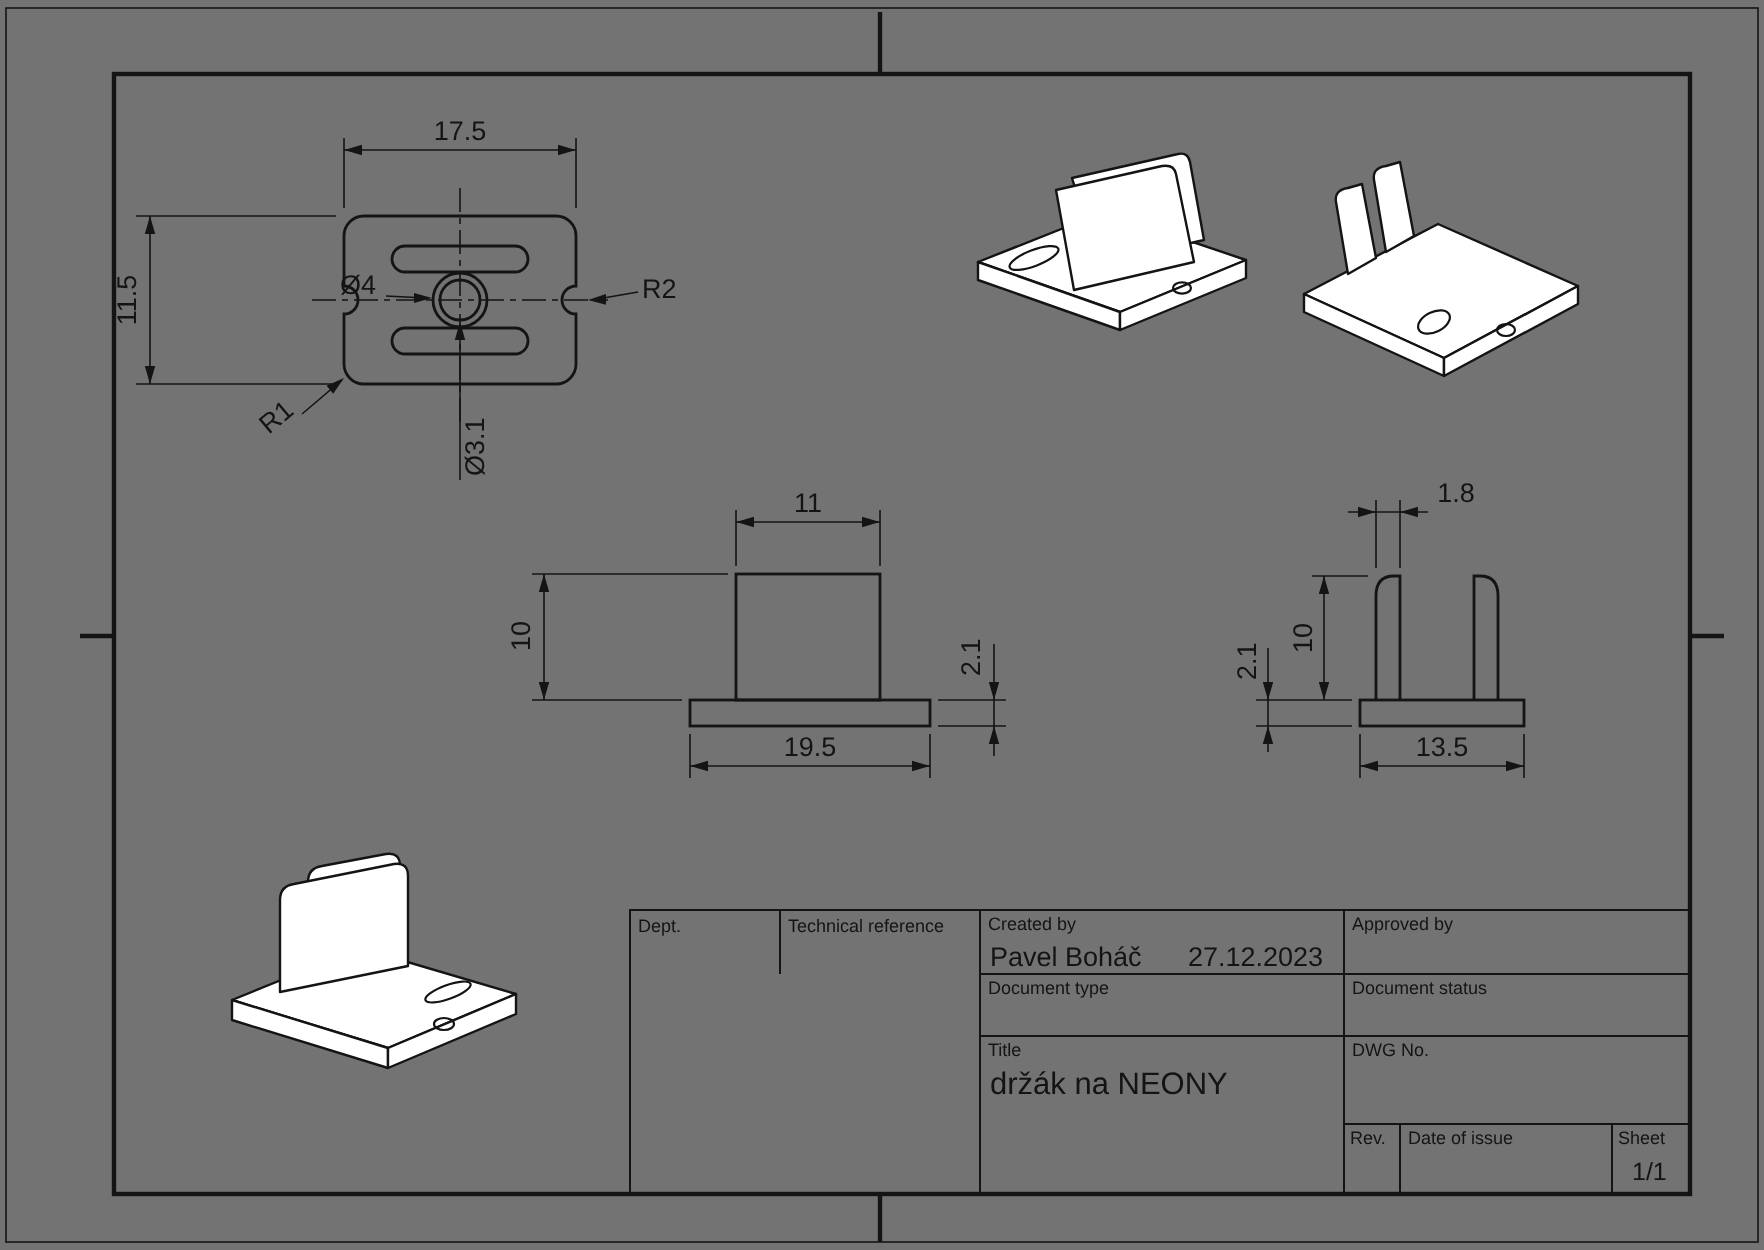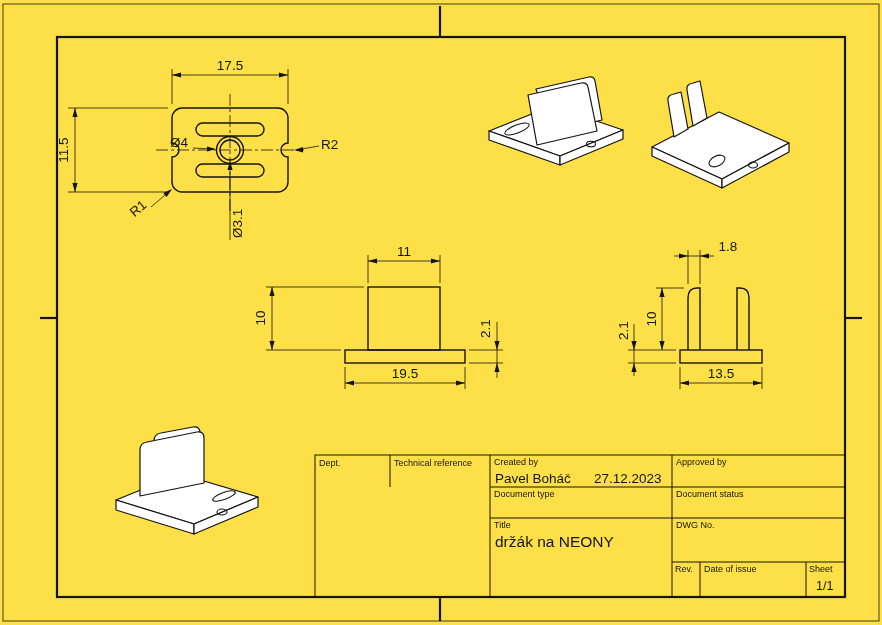--- a/index.html
+++ b/index.html
@@ -1,16 +1,16 @@
 <!DOCTYPE html>
 <html><head>
 <meta charset="utf-8">
 <style>
   html,body{margin:0;padding:0;background:#e9e9e9;}
-  .sheet{position:relative;width:882px;height:625px;background:#fde047;font-family:"Liberation Sans",sans-serif;overflow:hidden;}
+  .sheet{position:relative;width:882px;height:625px;background:#737373;font-family:"Liberation Sans",sans-serif;overflow:hidden;}
   svg{position:absolute;left:0;top:0;}
   svg text{fill:#141414;}
   .dim-text{font-size:13.5px;}
   .label-sm{font-size:9px;}
   .tb-value{font-size:13.5px;}
   .tb-title{font-size:15.5px;}
   .tb-sheet{font-size:12.5px;}
   .outline{fill:none;stroke:#141414;stroke-width:1.4;}
   .thin{fill:none;stroke:#141414;stroke-width:0.8;}
   .center{fill:none;stroke:#141414;stroke-width:0.8;stroke-dasharray:12 3 3 3;}

